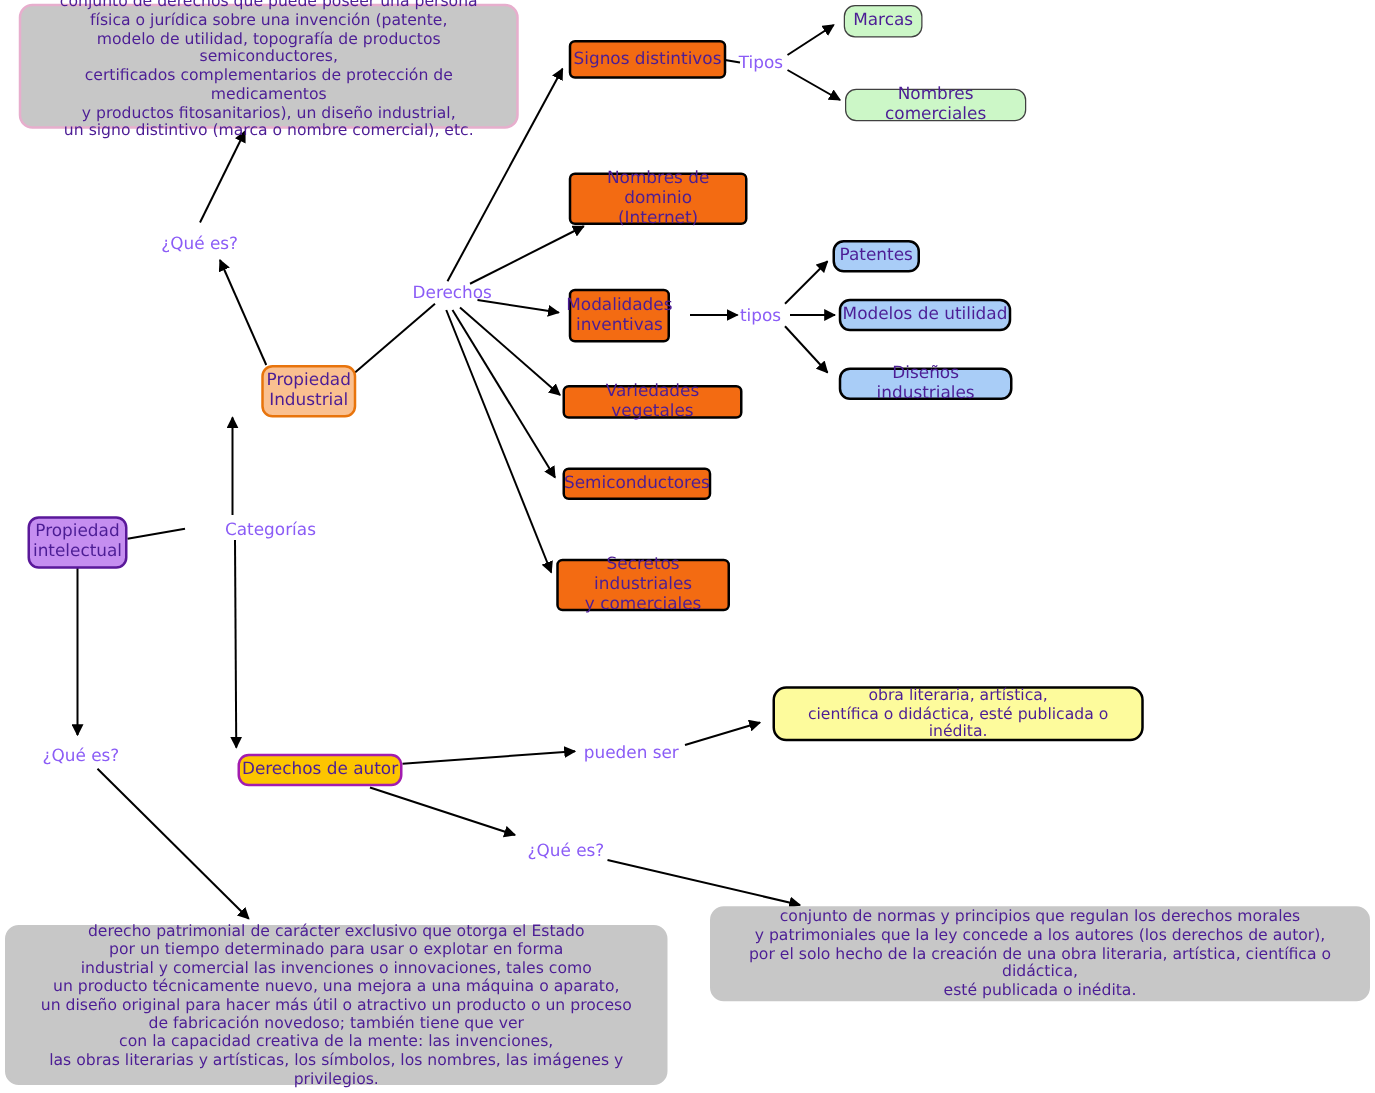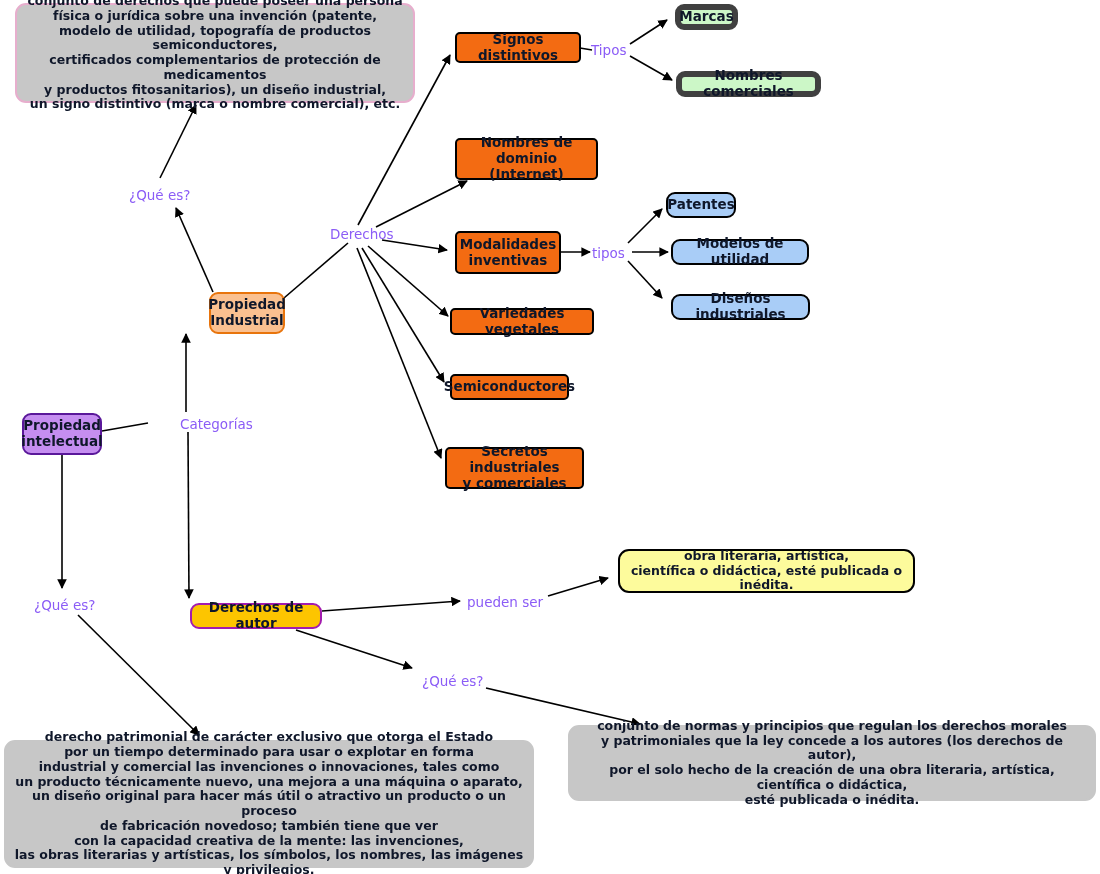--- a/index.html
+++ b/index.html
@@ -26,25 +26,24 @@
     height: 874px;
     pointer-events: none;
   }
   .node {
     position: absolute;
     box-sizing: border-box;
     display: flex;
     align-items: center;
     justify-content: center;
     text-align: center;
-    color: #0f172a;
+    color: #4c1d95;
     line-height: 1.18;
     white-space: pre-line;
     z-index: 5;
-    font-weight: bold;
   }
   
   .n-root {
     background: #c58ef0;
     border: 2px solid #5a189a;
     border-radius: 9px;
     font-size: 13.5px;
   }
   .n-industrial {
     background: #fac090;
@@ -59,21 +58,21 @@
     font-size: 13.5px;
   }
   .n-orange {
     background: #f36b12;
     border: 2px solid #000000;
     border-radius: 5px;
     font-size: 13.5px;
   }
   .n-green {
     background: #ccf7c7;
-    border: 6px solid #404040;
+    border: 1px solid #404040;
     border-radius: 9px;
     font-size: 13.5px;
   }
   .n-blue {
     background: #a9cdf7;
     border: 2px solid #000000;
     border-radius: 9px;
     font-size: 13.5px;
   }
   .n-yellownote {
@@ -178,21 +177,21 @@
 
   <div class="node n-orange" style="left:455px; top:32px; width:126px; height:31px;">Signos distintivos</div>
 
   <div class="node n-green" style="left:675px; top:4px; width:63px; height:26px;">Marcas</div>
 
   <div class="node n-green" style="left:676px; top:71px; width:145px; height:26px;">Nombres comerciales</div>
 
   <div class="node n-orange" style="left:455px; top:138px; width:143px; height:42px;">Nombres de dominio
 (Internet)</div>
 
-  <div class="node n-orange" style="left:455px; top:231px; width:106px; height:43px;">Modalidades
+  <div class="node n-orange" style="left:455px; top:231px; width:81px; height:43px;">Modalidades
 inventivas</div>
 
   <div class="node n-blue" style="left:666px; top:192px; width:70px; height:26px;">Patentes</div>
 
   <div class="node n-blue" style="left:671px; top:239px; width:138px; height:26px;">Modelos de utilidad</div>
 
   <div class="node n-blue" style="left:671px; top:294px; width:139px; height:26px;">Diseños industriales</div>
 
   <div class="node n-orange" style="left:450px; top:308px; width:144px; height:27px;">Variedades vegetales</div>
 

